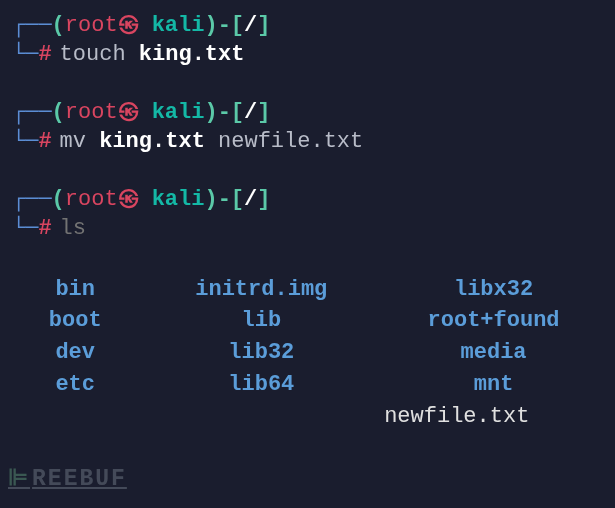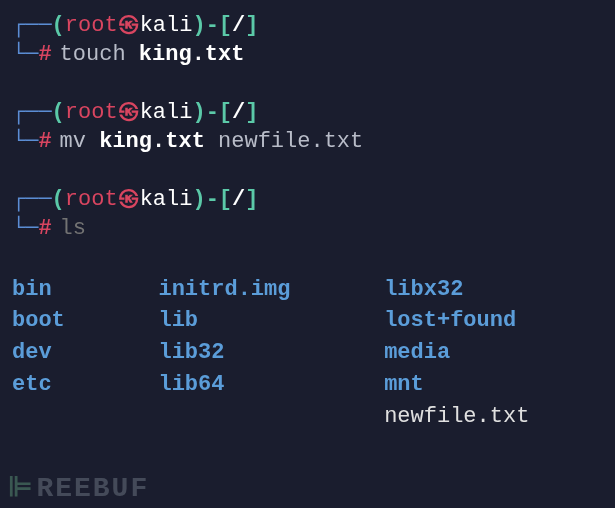--- a/index.html
+++ b/index.html
@@ -45,22 +45,23 @@
     .user {
       color: #d94560;
       font-weight: normal;
     }
     .skull {
       color: #d94560;
       font-weight: bold;
       display: inline-block;
     }
     .host {
-      color: #ffffff;
-      font-weight: normal;
+      color: #14b8a6;
+      font-weight: bold;
+      margin-left: 12px;
     }
     .dash {
       color: #5bc9a8;
     }
     .bracket {
       color: #5bc9a8;
     }
     .path {
       color: #ffffff;
       font-weight: bold;
@@ -86,33 +87,35 @@
       grid-template-columns: auto auto auto;
       column-gap: 20px;
       line-height: 1.45;
     }
     .ls-item {
       white-space: nowrap;
     }
     .dir {
       color: #5b9dd9;
       font-weight: bold;
+      text-align: center;
     }
     .file {
       color: #e0e0e0;
       font-weight: normal;
     }
     .watermark {
       position: absolute;
-      bottom: 4px;
+      bottom: 16px;
       left: 8px;
       color: rgba(150, 160, 170, 0.35);
-      font-size: 28px;
+      font-size: 23px;
       letter-spacing: 2px;
       font-weight: bold;
+      text-decoration: underline;
     }
     .watermark-icon {
       color: rgba(120, 200, 150, 0.35);
       margin-right: 2px;
     }
   </style>
 </head>
 <body>
 
 <div class="prompt-block">
@@ -189,21 +192,21 @@
     <div class="ls-item dir">etc</div>
   </div>
   <div>
     <div class="ls-item dir">initrd.img</div>
     <div class="ls-item dir">lib</div>
     <div class="ls-item dir">lib32</div>
     <div class="ls-item dir">lib64</div>
   </div>
   <div>
     <div class="ls-item dir">libx32</div>
-    <div class="ls-item dir">lost+found</div>
+    <div class="ls-item dir">root+found</div>
     <div class="ls-item dir">media</div>
     <div class="ls-item dir">mnt</div>
     <div class="ls-item file">newfile.txt</div>
   </div>
 </div>
 
 <div class="watermark">
   <span class="watermark-icon">⊫</span><span>REEBUF</span>
 </div>
 

